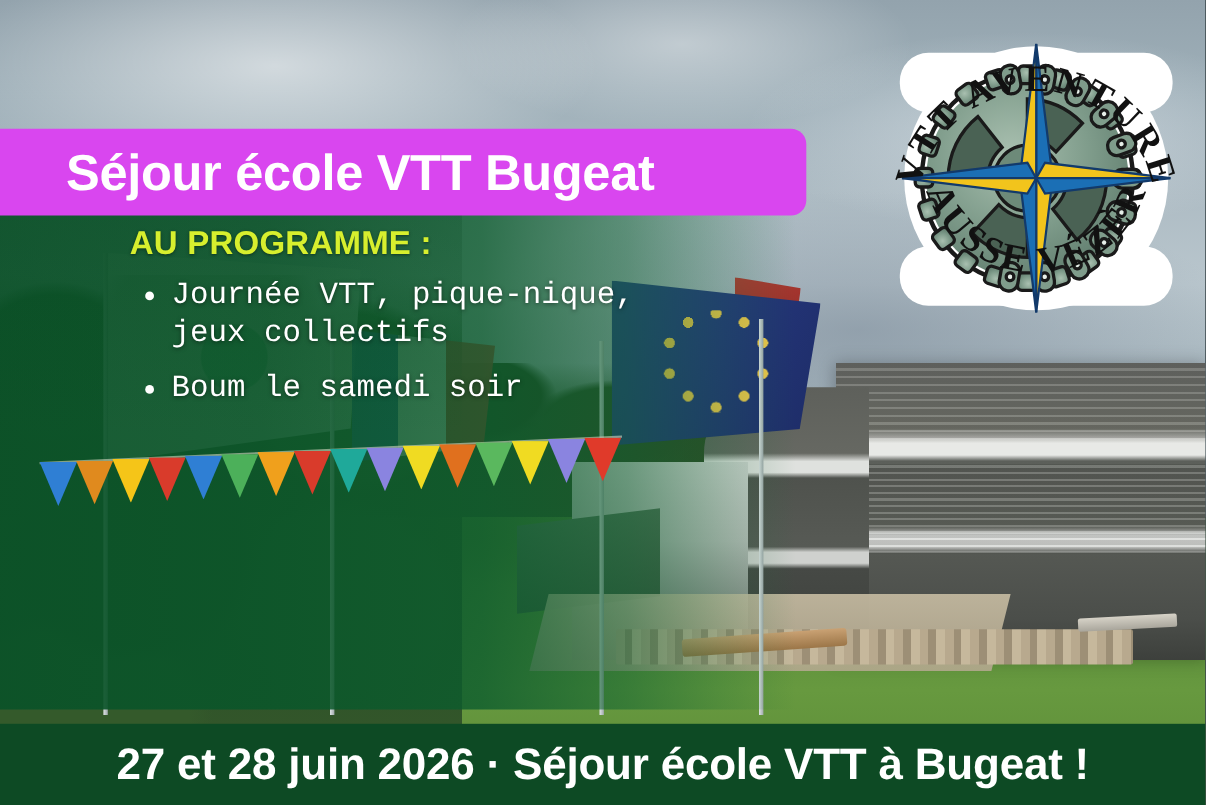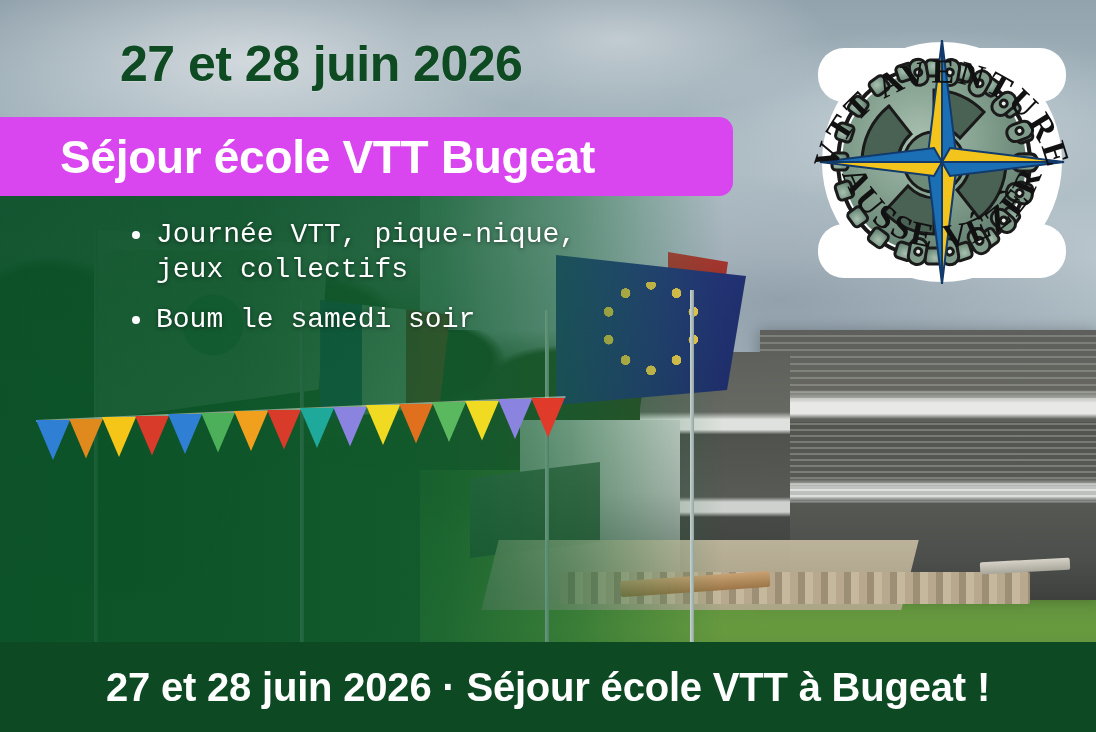--- a/index.html
+++ b/index.html
@@ -229,21 +229,21 @@
   
   .dimanche{
     position:absolute;left:118px;top:478px;width:540px;
     color:#ffffff;font-size:28px;line-height:1.6;
     text-shadow:0 1px 4px rgba(0,0,0,.5);
   }
   .dimanche b{color:#f7d324;font-weight:bold;}
 
   
   .bottom-banner{
-    position:absolute;left:0;bottom:0;width:1096px;height:90px;
+    position:absolute;left:0;bottom:0;width:1096px;height:74px;
     background:#0d4a24;
     display:flex;align-items:center;justify-content:center;
   }
   .bottom-banner .bb-text{
     color:#ffffff;font-size:40px;font-weight:bold;letter-spacing:-.2px;
     white-space:nowrap;
   }
 
   
   .logo{position:absolute;left:806px;top:12px;width:272px;height:288px;}
@@ -279,27 +279,27 @@
 
     <div class="pole p1"></div>
     <div class="pole p2"></div>
     <div class="pole p3"></div>
     <div class="pole p4"></div>
   </div>
 
   <div class="green-wash"></div>
   <div class="green-wash-soft"></div>
 
-  <div class="date-top">27 et 28 juin 2026</div>
 
   <div class="title-bar">
     <span class="title-text">Séjour école VTT Bugeat</span>
   </div>
 
   <div class="programme">
+    <div class="prog-head">AU PROGRAMME :</div>
     <ul class="bullets">
       <li>Journée VTT, pique-nique, jeux collectifs</li>
       <li>Boum le samedi soir</li>
     </ul>
   </div>
 
   <div class="bunting">
     <div class="string"></div>
   <div class="flagtri" style="background: rgb(47, 127, 212); left: 0px; top: 8px;"></div>
       <div class="flagtri" style="background: rgb(224, 138, 30); left: 33px; top: 6.5px;"></div>

